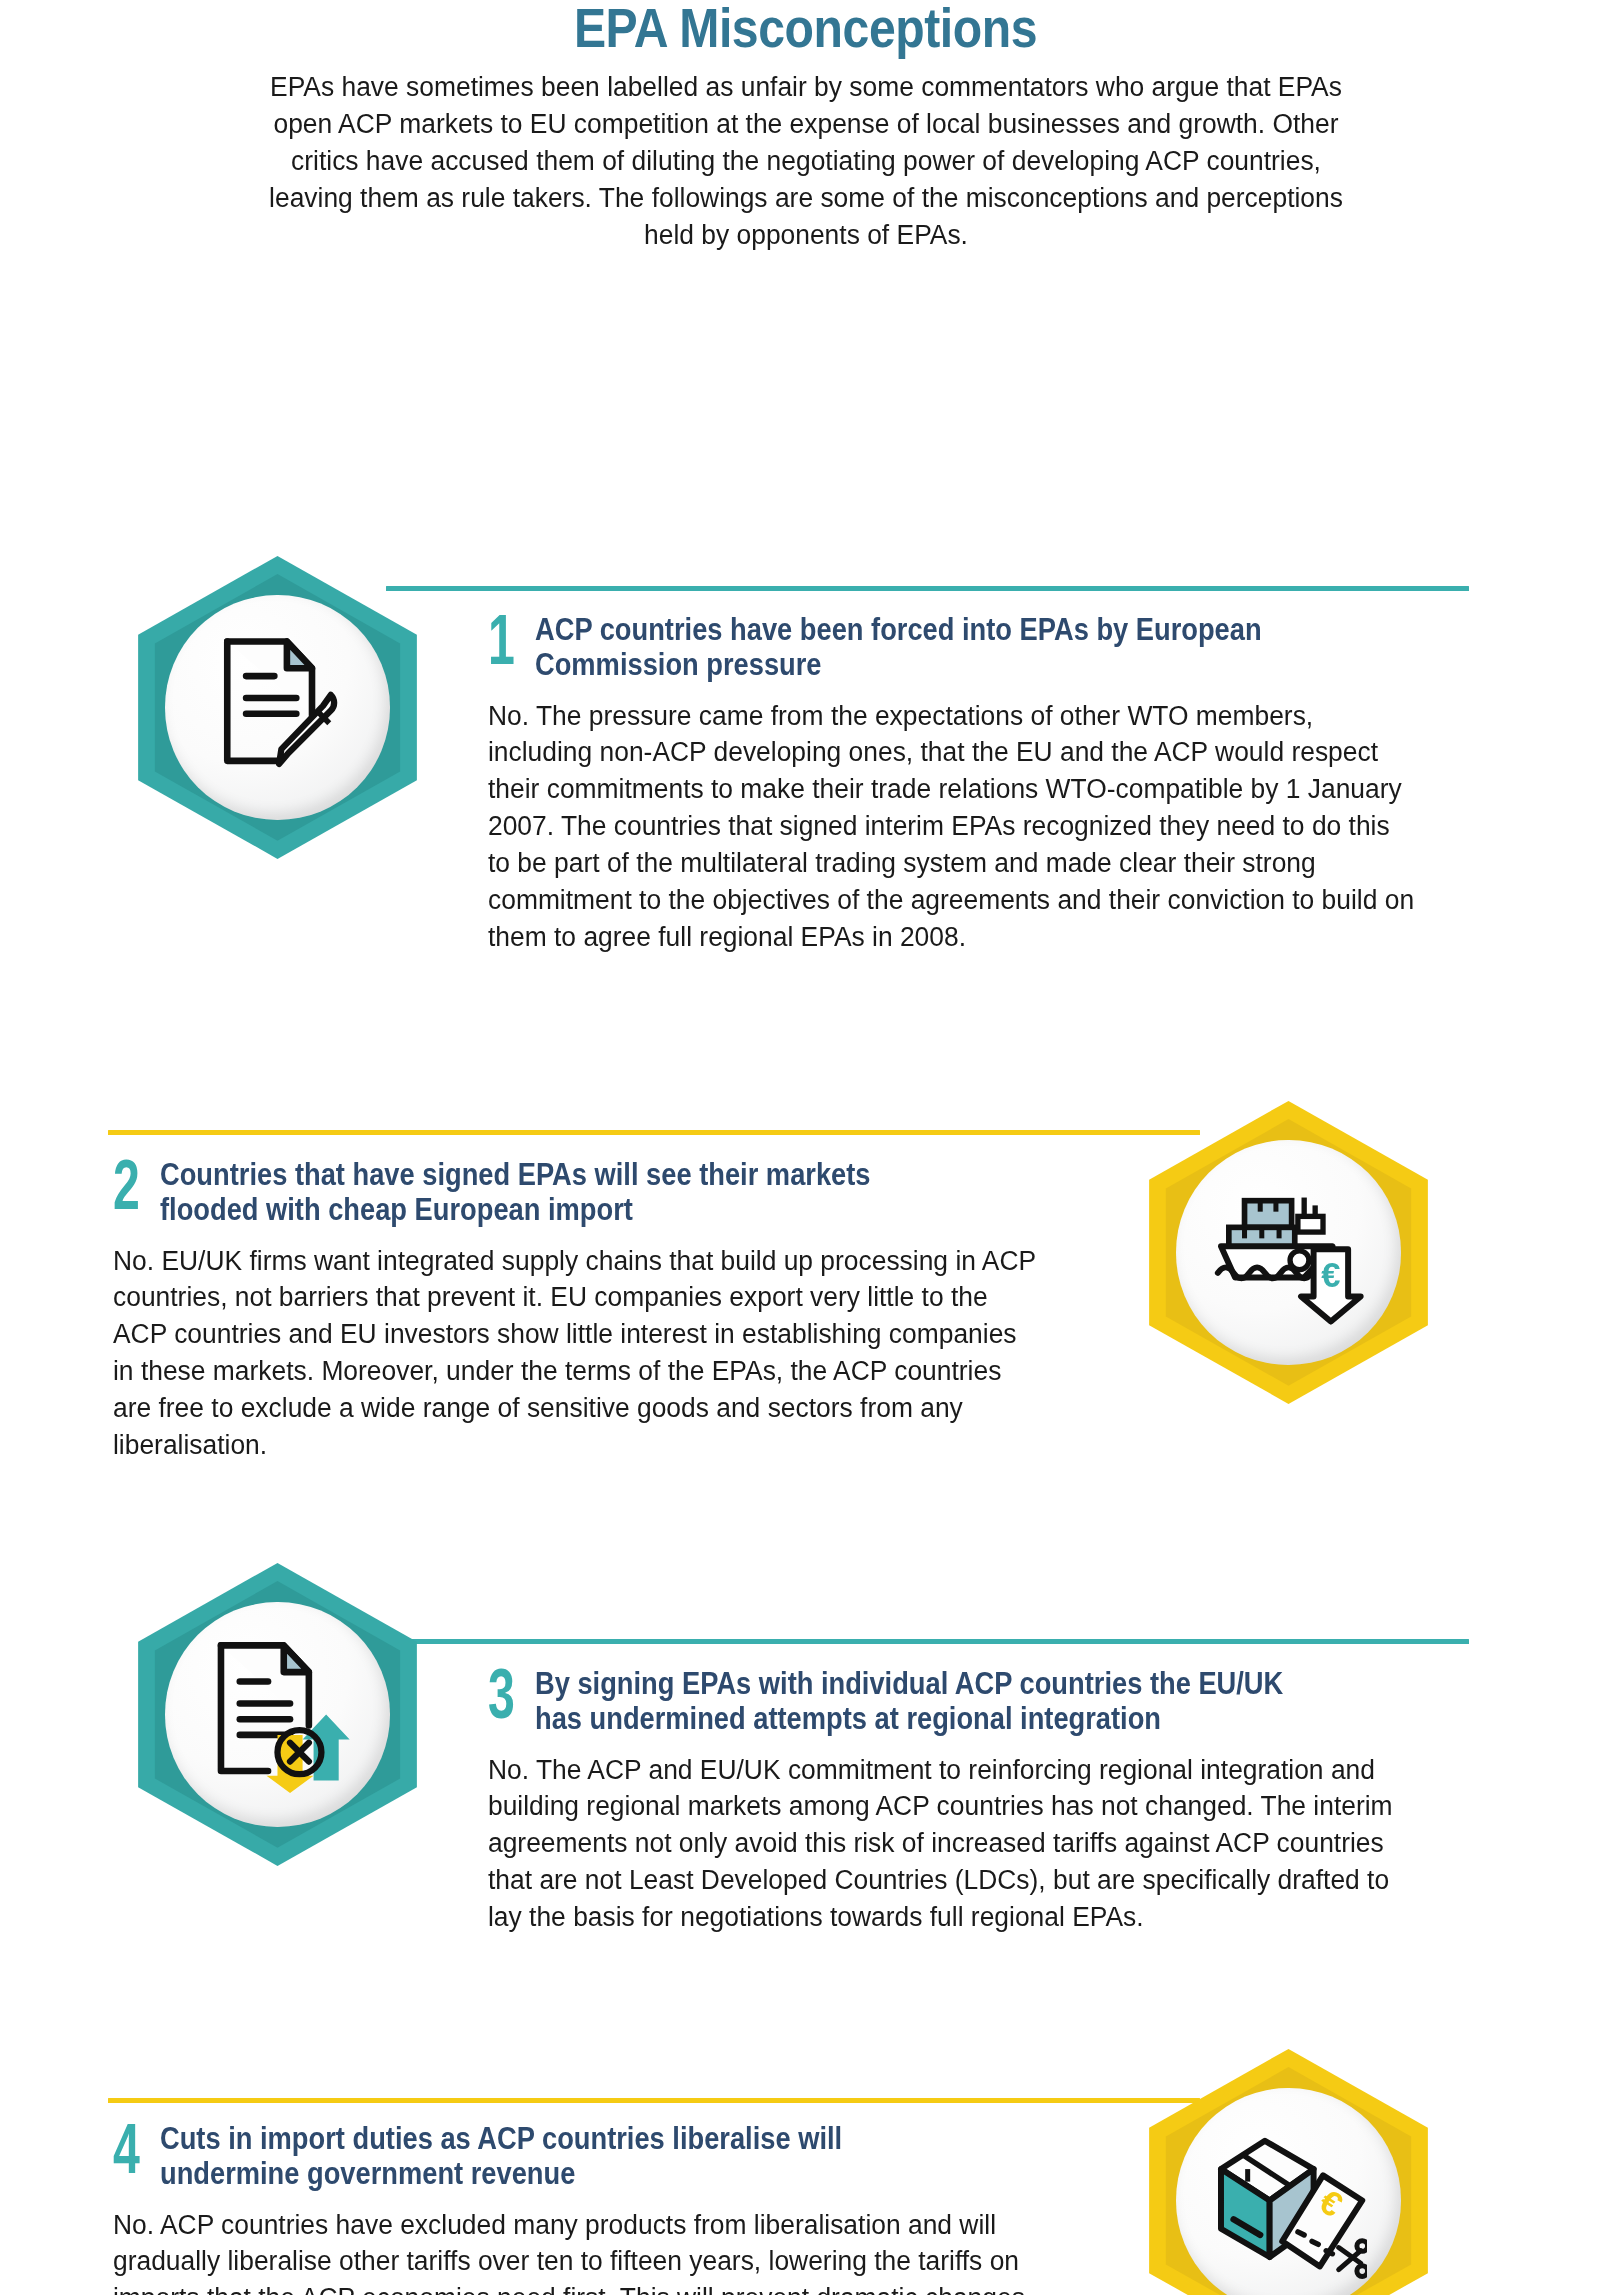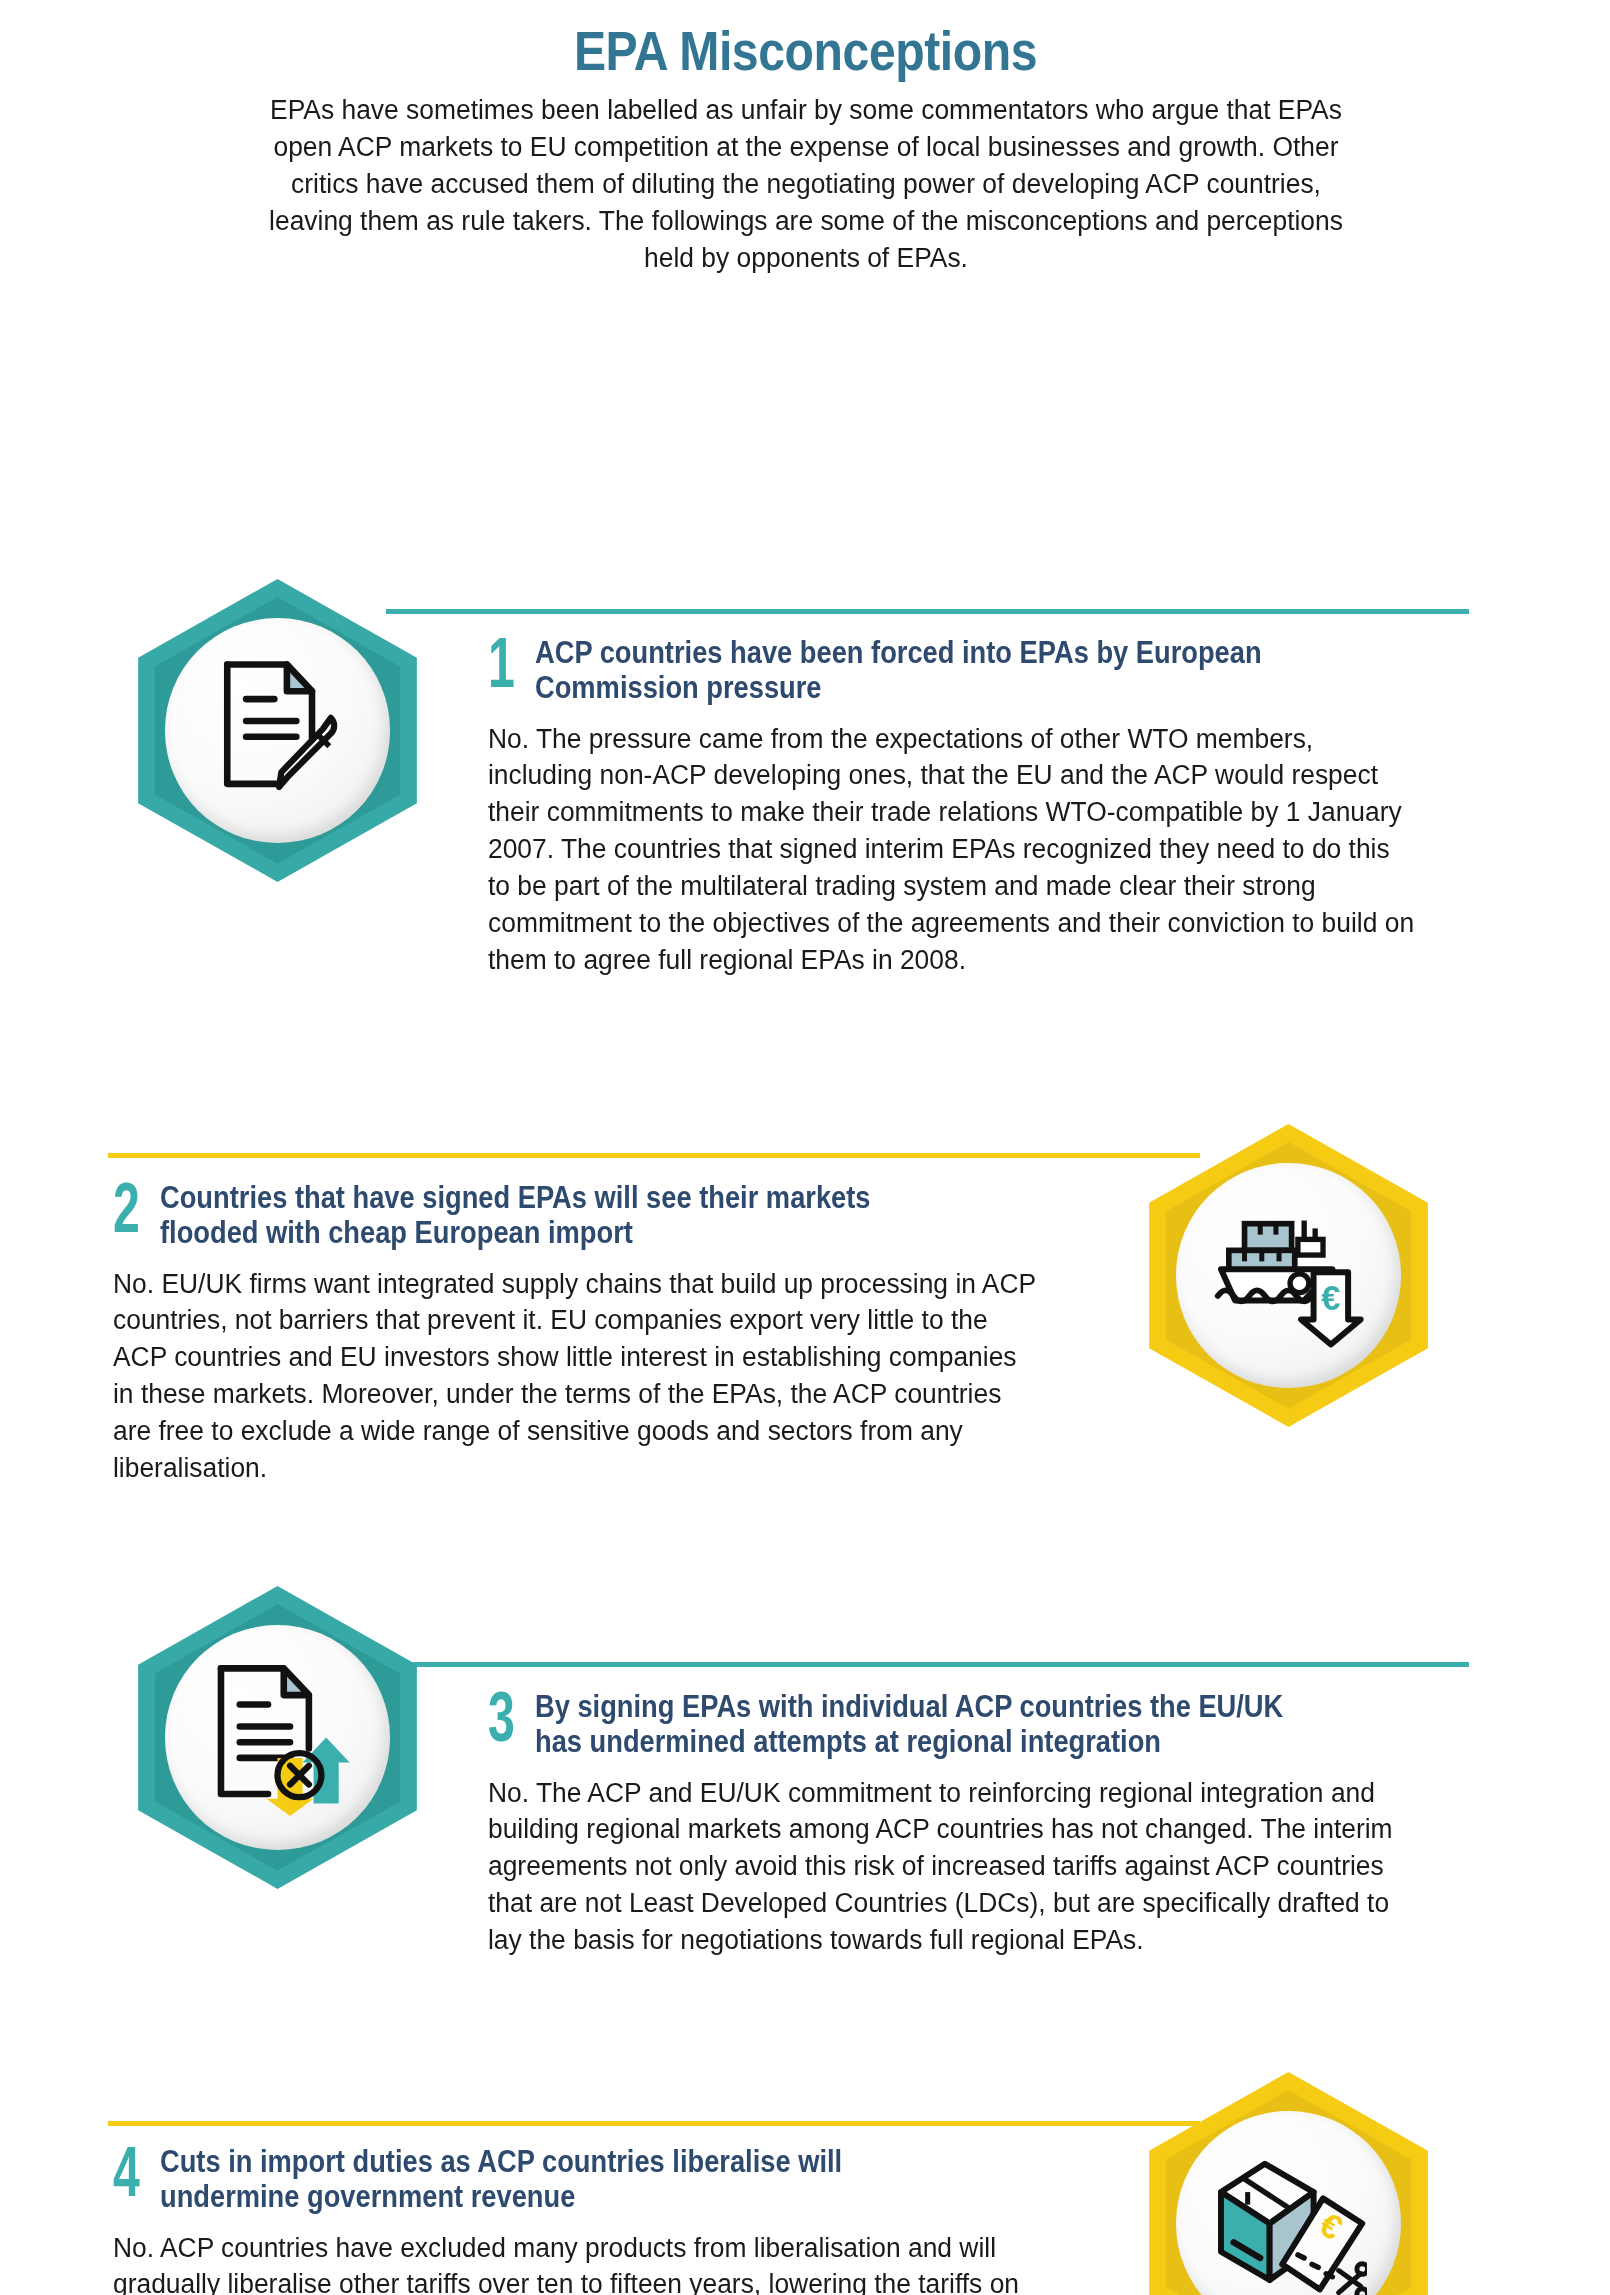--- a/index.html
+++ b/index.html
@@ -10,21 +10,20 @@
   body {
     width: 1611px;
     height: 2295px;
     position: relative;
     font-family: "Liberation Sans", sans-serif;
     overflow: hidden;
   }
 
   
   .header {
-    padding-top: 23px;
   }
   .page-title {
     text-align: center;
     color: #337693;
     font-family: "Liberation Sans", sans-serif;
     font-weight: bold;
     font-size: 56px;
     letter-spacing: -0.5px;
     line-height: 1.0;
     transform: scaleX(0.86);

